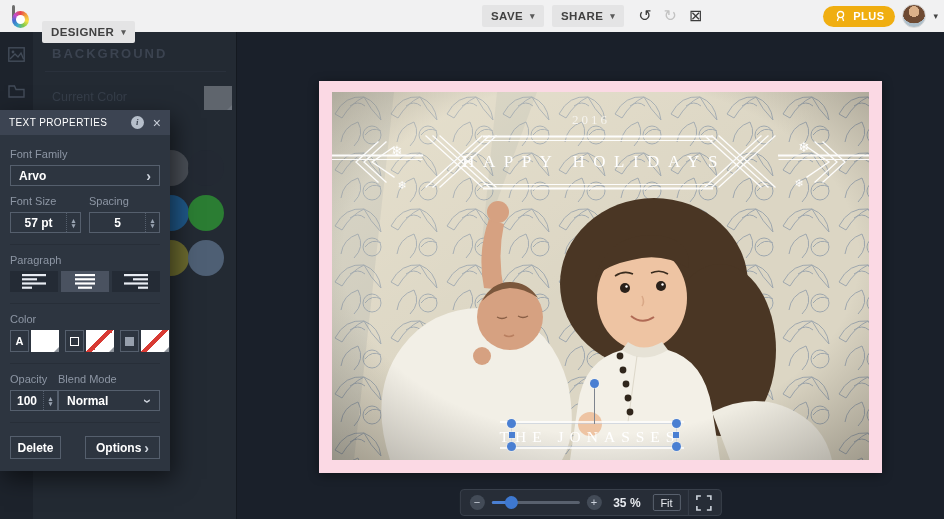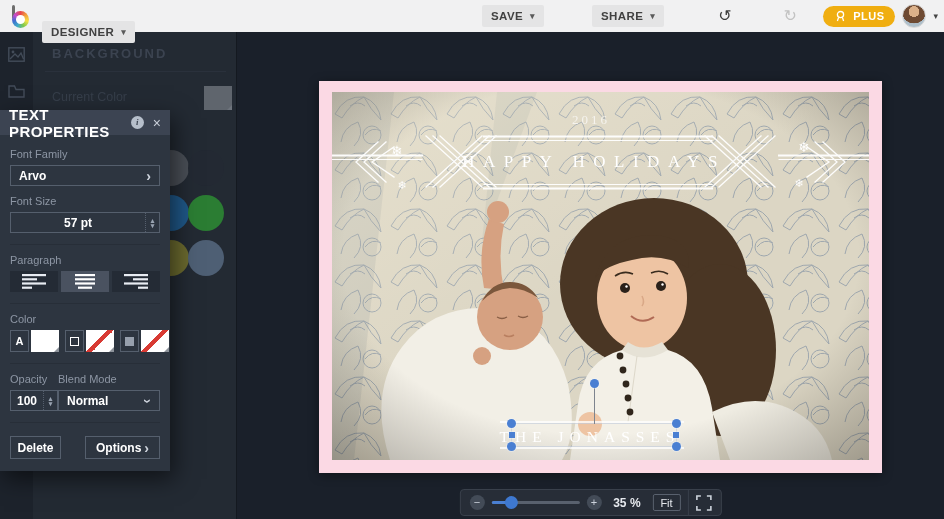--- a/index.html
+++ b/index.html
@@ -15,21 +15,21 @@
   .topbar{position:relative;height:32px;background:#f1f1f2;display:flex;align-items:center;z-index:6;}
   .logo{position:relative;width:26px;height:26px;margin-left:8px;cursor:pointer;}
   .logo-stem{position:absolute;left:4px;top:2px;width:3px;height:14px;background:#6d6d6d;border-radius:2px;}
   .logo-ring{position:absolute;left:4px;top:8px;width:17px;height:17px;border-radius:50%;
     background:conic-gradient(#e8474b,#f2a33c,#f5e046,#7cc94c,#3fa9c9,#3f6fd0,#c44bd0,#e8474b);}
   .logo-ring::after{content:"";position:absolute;inset:4px;background:#fff;border-radius:50%;}
   .tb-btn{background:#e4e4e5;border-radius:2px;height:22px;padding:0 9px;display:flex;align-items:center;gap:7px;
     color:#414141;font-size:11.5px;font-weight:bold;letter-spacing:.4px;cursor:pointer;white-space:nowrap;}
   .tb-caret{font-size:9px;color:#5a5a5a;line-height:1;}
   .designer{margin-left:8px;margin-top:32px;}
-  .tb-center{position:absolute;left:482px;top:5px;display:flex;align-items:center;gap:40px;}
+  .tb-center{position:absolute;left:482px;top:5px;display:flex;align-items:center;}
   .tb-center .tb-btn{margin-right:8px;}
   .tb-ico{font-size:16px;color:#3c3c3c;line-height:22px;padding:0 6px;cursor:pointer;}
   .tb-ico.disabled{color:#c2c2c2;cursor:default;}
   .tb-right{position:absolute;right:6px;top:4px;display:flex;align-items:center;gap:7px;}
   .plus-btn{background:var(--c-plus-gold);border-radius:12px;height:21px;padding:0 11px;display:flex;align-items:center;gap:6px;
     color:#fff;font-size:11px;font-weight:bold;letter-spacing:.5px;cursor:pointer;}
   .avatar{width:24px;height:24px;border-radius:50%;border:1px solid #d9d9d9;cursor:pointer;
     background:radial-gradient(circle at 50% 30%,#dcb18a 0 28%,#6e4a33 29% 62%,#aebfcb 63%);}
   .tb-user-caret{font-size:9px;color:#444;cursor:pointer;}
 
@@ -47,21 +47,21 @@
   .sb-swatch::after{content:"";position:absolute;right:0;bottom:0;border-left:5px solid transparent;border-bottom:5px solid #6e747d;}
   .sb-circle{position:absolute;width:36px;height:36px;border-radius:50%;cursor:pointer;}
   .c0{left:153px;top:118px;} .c1{left:188px;top:118px;}
   .c2{left:153px;top:163px;} .c3{left:188px;top:163px;}
   .c4{left:153px;top:208px;} .c5{left:188px;top:208px;}
 
   
   .panel{position:absolute;left:0;top:78px;width:170px;background:#2d3540;z-index:4;
     box-shadow:4px 8px 22px rgba(0,0,0,.55);}
   .panel-header{height:25px;background:#3c4452;display:flex;align-items:center;padding:0 9px;}
-  .panel-title{flex:1;color:#fff;font-size:15px;font-weight:bold;letter-spacing:.4px;}
+  .panel-title{flex:1;color:#fff;font-size:10px;font-weight:normal;letter-spacing:.4px;}
   .info-icon{width:13px;height:13px;border-radius:50%;background:#b6bfcb;color:#3c4452;font-size:9px;font-weight:bold;
     font-family:"Liberation Serif",serif;font-style:italic;text-align:center;line-height:13px;margin-right:9px;cursor:pointer;}
   .panel-close{color:#c9cfd9;font-size:14px;line-height:1;cursor:pointer;}
   .panel-body{padding:4px 10px 12px;}
   .p-label{color:#8d96a4;font-size:11px;margin:9px 0 5px;}
   .sec{border-top:1px solid #272e38;margin-top:11px;}
   .field{border:1px solid #555f6d;height:21px;display:flex;align-items:center;color:#fff;font-size:12px;font-weight:bold;cursor:pointer;}
   .dd{justify-content:space-between;padding:8px 8px;}
   .chev{color:#cfd5de;font-size:14px;line-height:1;font-weight:bold;}
   .rot90{display:inline-block;transform:rotate(90deg);}
@@ -208,20 +208,30 @@
             <div class="col">
               <div class="p-label">Font Size</div>
               <div class="field">
                 <span class="num-val">57 pt</span>
                 <span class="stepper">
                   <span>▴</span>
                   <span>▾</span>
                 </span>
               </div>
             </div>
+            <div class="col">
+              <div class="p-label">Spacing</div>
+              <div class="field">
+                <span class="num-val">5</span>
+                <span class="stepper">
+                  <span>▴</span>
+                  <span>▾</span>
+                </span>
+              </div>
+            </div>
           </div>
 
           <div class="sec">
             <div class="p-label">Paragraph</div>
             <div class="para-row">
               <div class="para-btn">
                 <svg width="24" height="15" viewBox="0 0 24 15">
                     <g fill="#e8ecf2">
                   <rect y="0" width="24" height="2.2"></rect>
                       <rect y="4.2" width="15" height="2.2"></rect>

